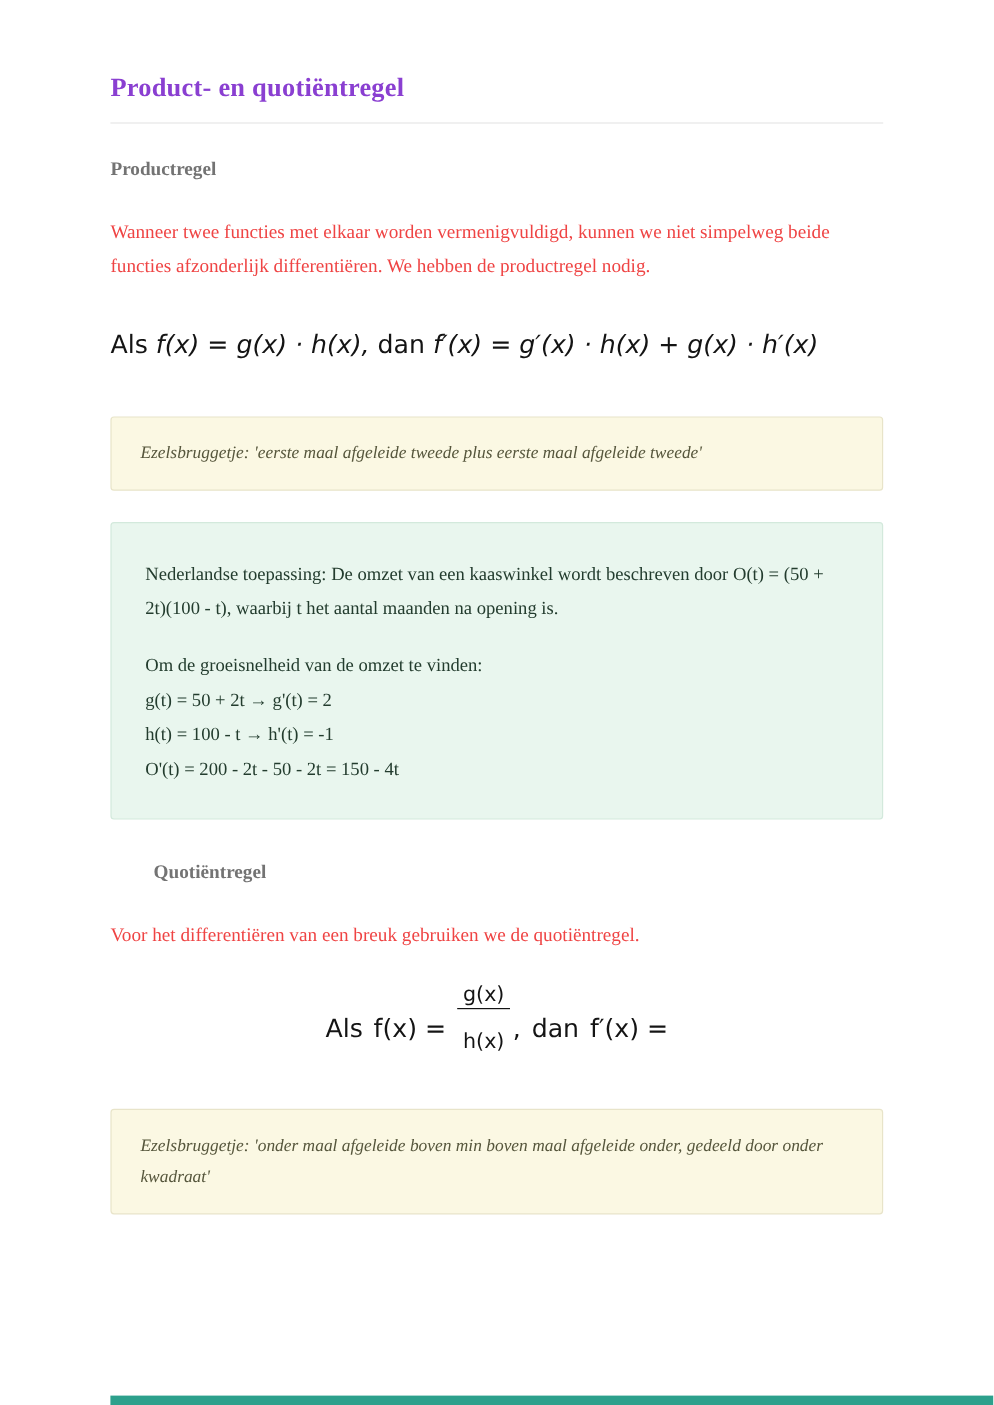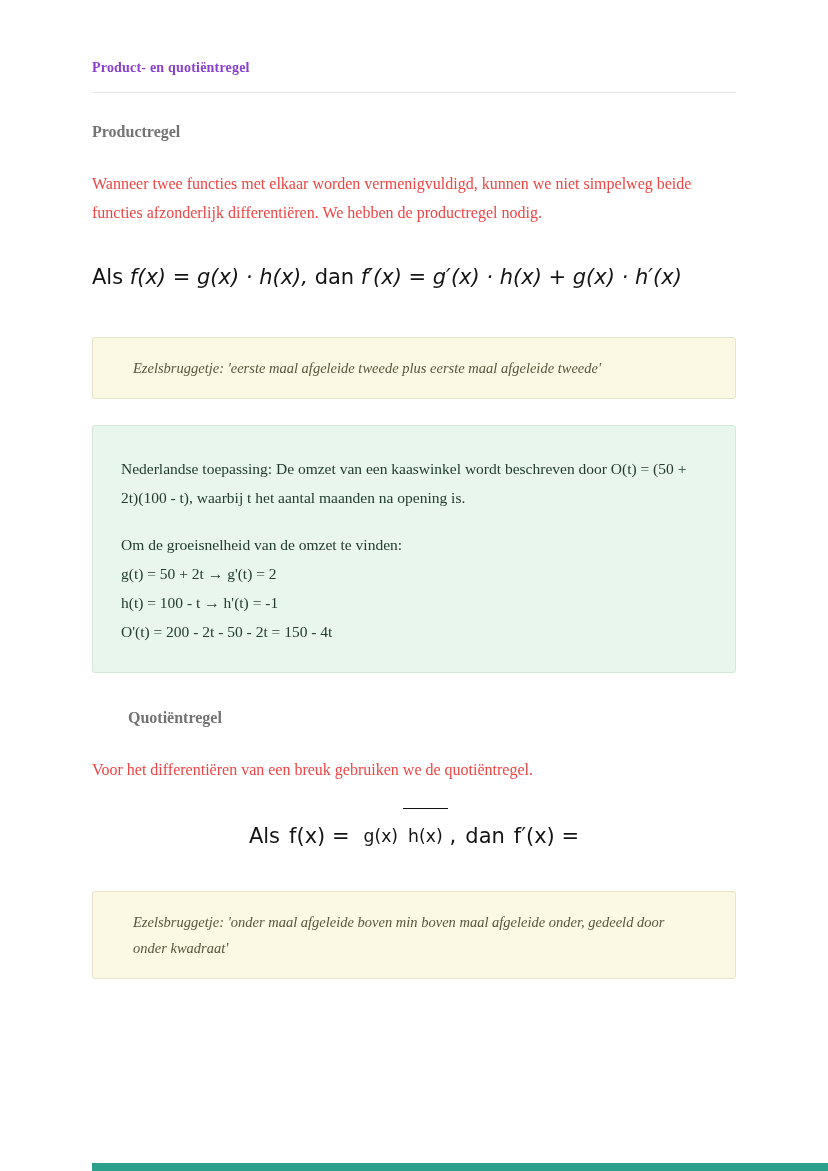--- a/index.html
+++ b/index.html
@@ -10,21 +10,21 @@
     margin: 0 auto;
     background: #ffffff;
     font-family: "Liberation Serif", serif;
     color: #1f2328;
     overflow: hidden;
   }
   .content { padding: 60px 92px 0 92px; }
 
   .page-title {
     margin: 0 0 16px 0;
-    font-size: 14px;
+    font-size: 22px;
     font-weight: bold;
     color: #8a3fd1;
     letter-spacing: 0.2px;
   }
   .title-divider {
     border: none;
     border-top: 1px solid #e7e7e7;
     margin: 0;
   }
   .section-heading {
@@ -56,36 +56,36 @@
     align-items: center;
     justify-content: center;
     gap: 9px;
     font-family: "DejaVu Sans", sans-serif;
     font-size: 21px;
     color: #141414;
     white-space: nowrap;
   }
   .frac {
     display: inline-flex;
-    flex-direction: row;
+    flex-direction: column;
     align-items: center;
     font-size: 0.82em;
     line-height: 1.3;
   }
   .frac .num { display: block; padding: 0 5px; }
   .frac .den { display: block; padding: 16px 5px; border-top: 1.6px solid #141414; }
   .tight { margin-left: -7px; }
 
   
   .mnemonic-box {
     margin: 48px 0 0 0;
     background: #fbf8e3;
     border: 1px solid #e8e4c9;
     border-radius: 3px;
-    padding: 17px 40px;
+    padding: 17px 24px;
   }
   .mnemonic-box.second { margin-top: 28px; }
   .mnemonic-text {
     margin: 0;
     font-style: italic;
     font-size: 14.5px;
     line-height: 26px;
     color: #56563c;
   }
   .example-box {

